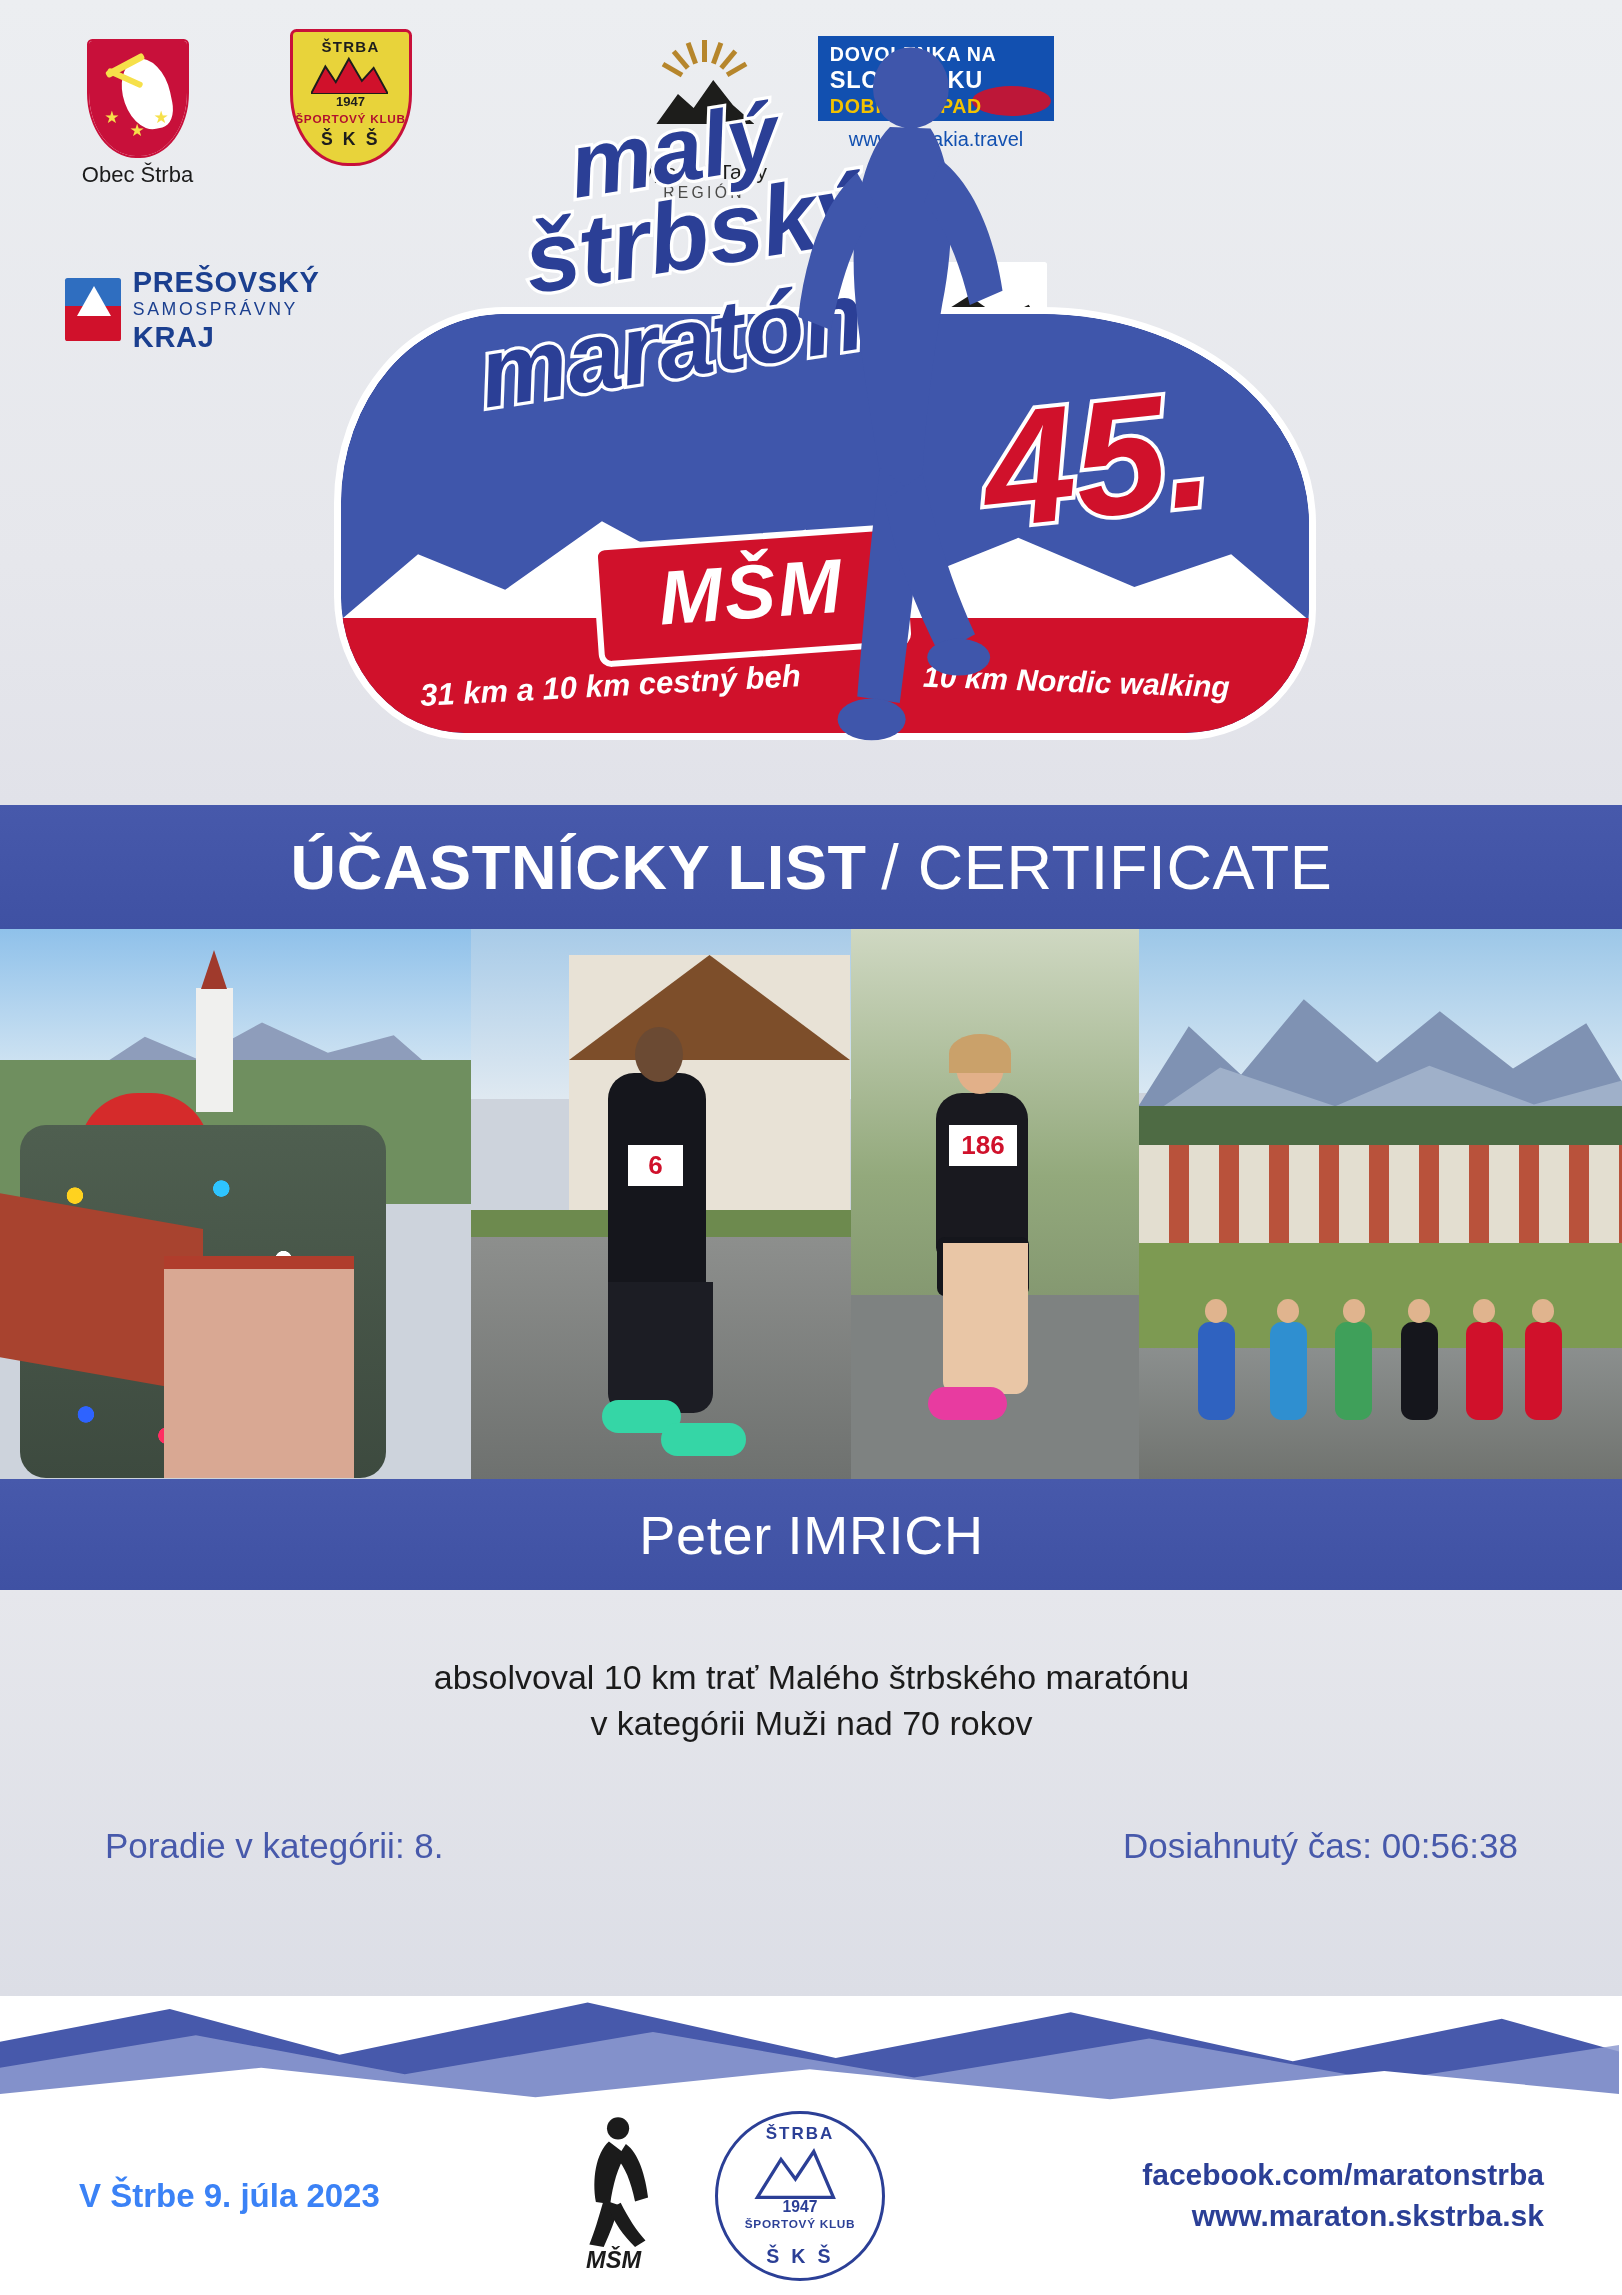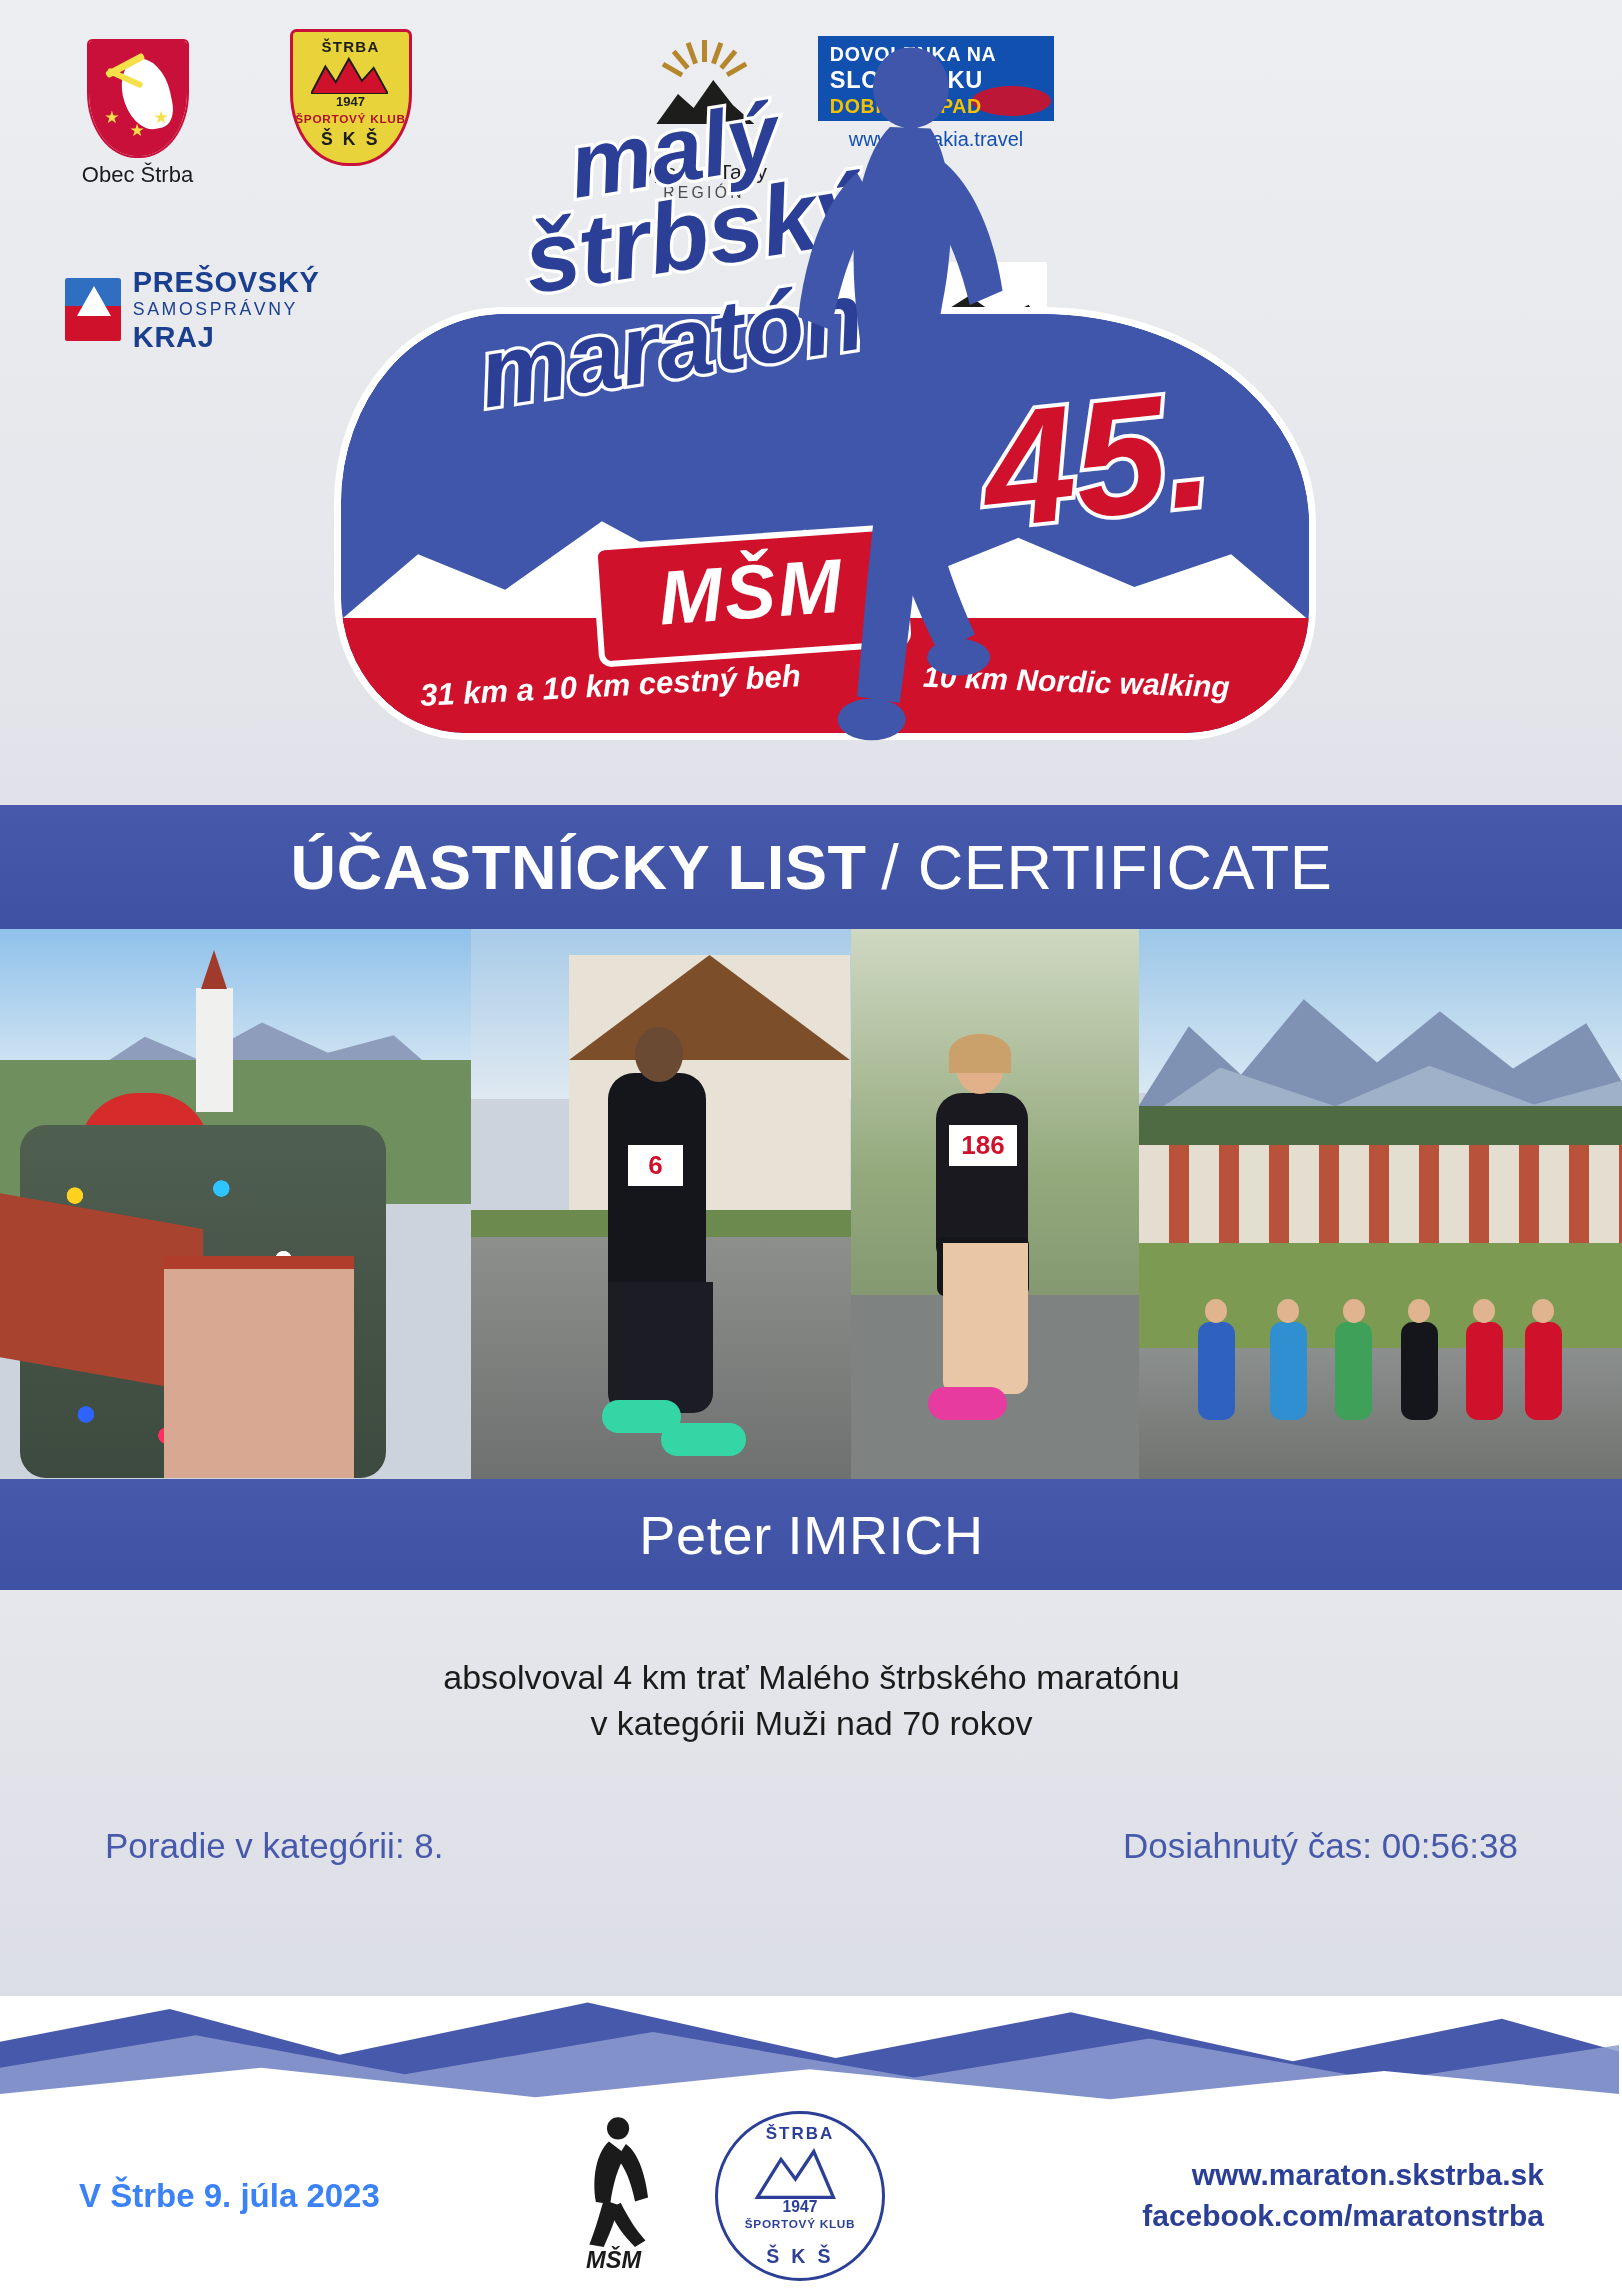--- a/index.html
+++ b/index.html
@@ -713,21 +713,21 @@
       <div class="rn" style="left:386px;background:#d0112b;"></div>
         <div class="h" style="left:393px;"></div>
     </div>
   </div>
 
   <div class="name-bar">
     <span>Peter IMRICH</span>
   </div>
 
   <div class="body-area">
-    <div class="line-desc">absolvoval 4 km trať Malého štrbského maratónu</div>
+    <div class="line-desc">absolvoval 10 km trať Malého štrbského maratónu</div>
     <div class="line-desc">v kategórii Muži nad 70 rokov</div>
     <div class="results">
       <div>Poradie v kategórii: 8.</div>
       <div>Dosiahnutý čas: 00:56:38</div>
     </div>
   </div>
 
   <div class="footer">
     <svg class="wave" viewBox="0 0 2480 170" preserveAspectRatio="none">
       <polygon points="0,170 0,70 260,20 520,90 900,10 1280,95 1640,25 1980,100 2300,35 2480,85 2480,170" fill="#4759ab"></polygon>
@@ -757,20 +757,20 @@
           <svg width="164" height="59" viewBox="0 0 250 90" style="position:absolute;left:0;top:27.5px;">
             <polygon points="60,86 96,28 118,58 146,16 176,86" fill="none" stroke="#2b3f96" stroke-width="5"></polygon>
           </svg>
           <div class="y">1947</div>
           <div class="c">ŠPORTOVÝ KLUB</div>
           <div class="b">Š K Š</div>
         </div>
       </div>
 
       <div class="footer-links">
+        <div>facebook.com/maratonstrba</div>
         <div>www.maraton.skstrba.sk</div>
-        <div>facebook.com/maratonstrba</div>
       </div>
     </div>
   </div>
 
 </div>
 
 
 </body></html>

